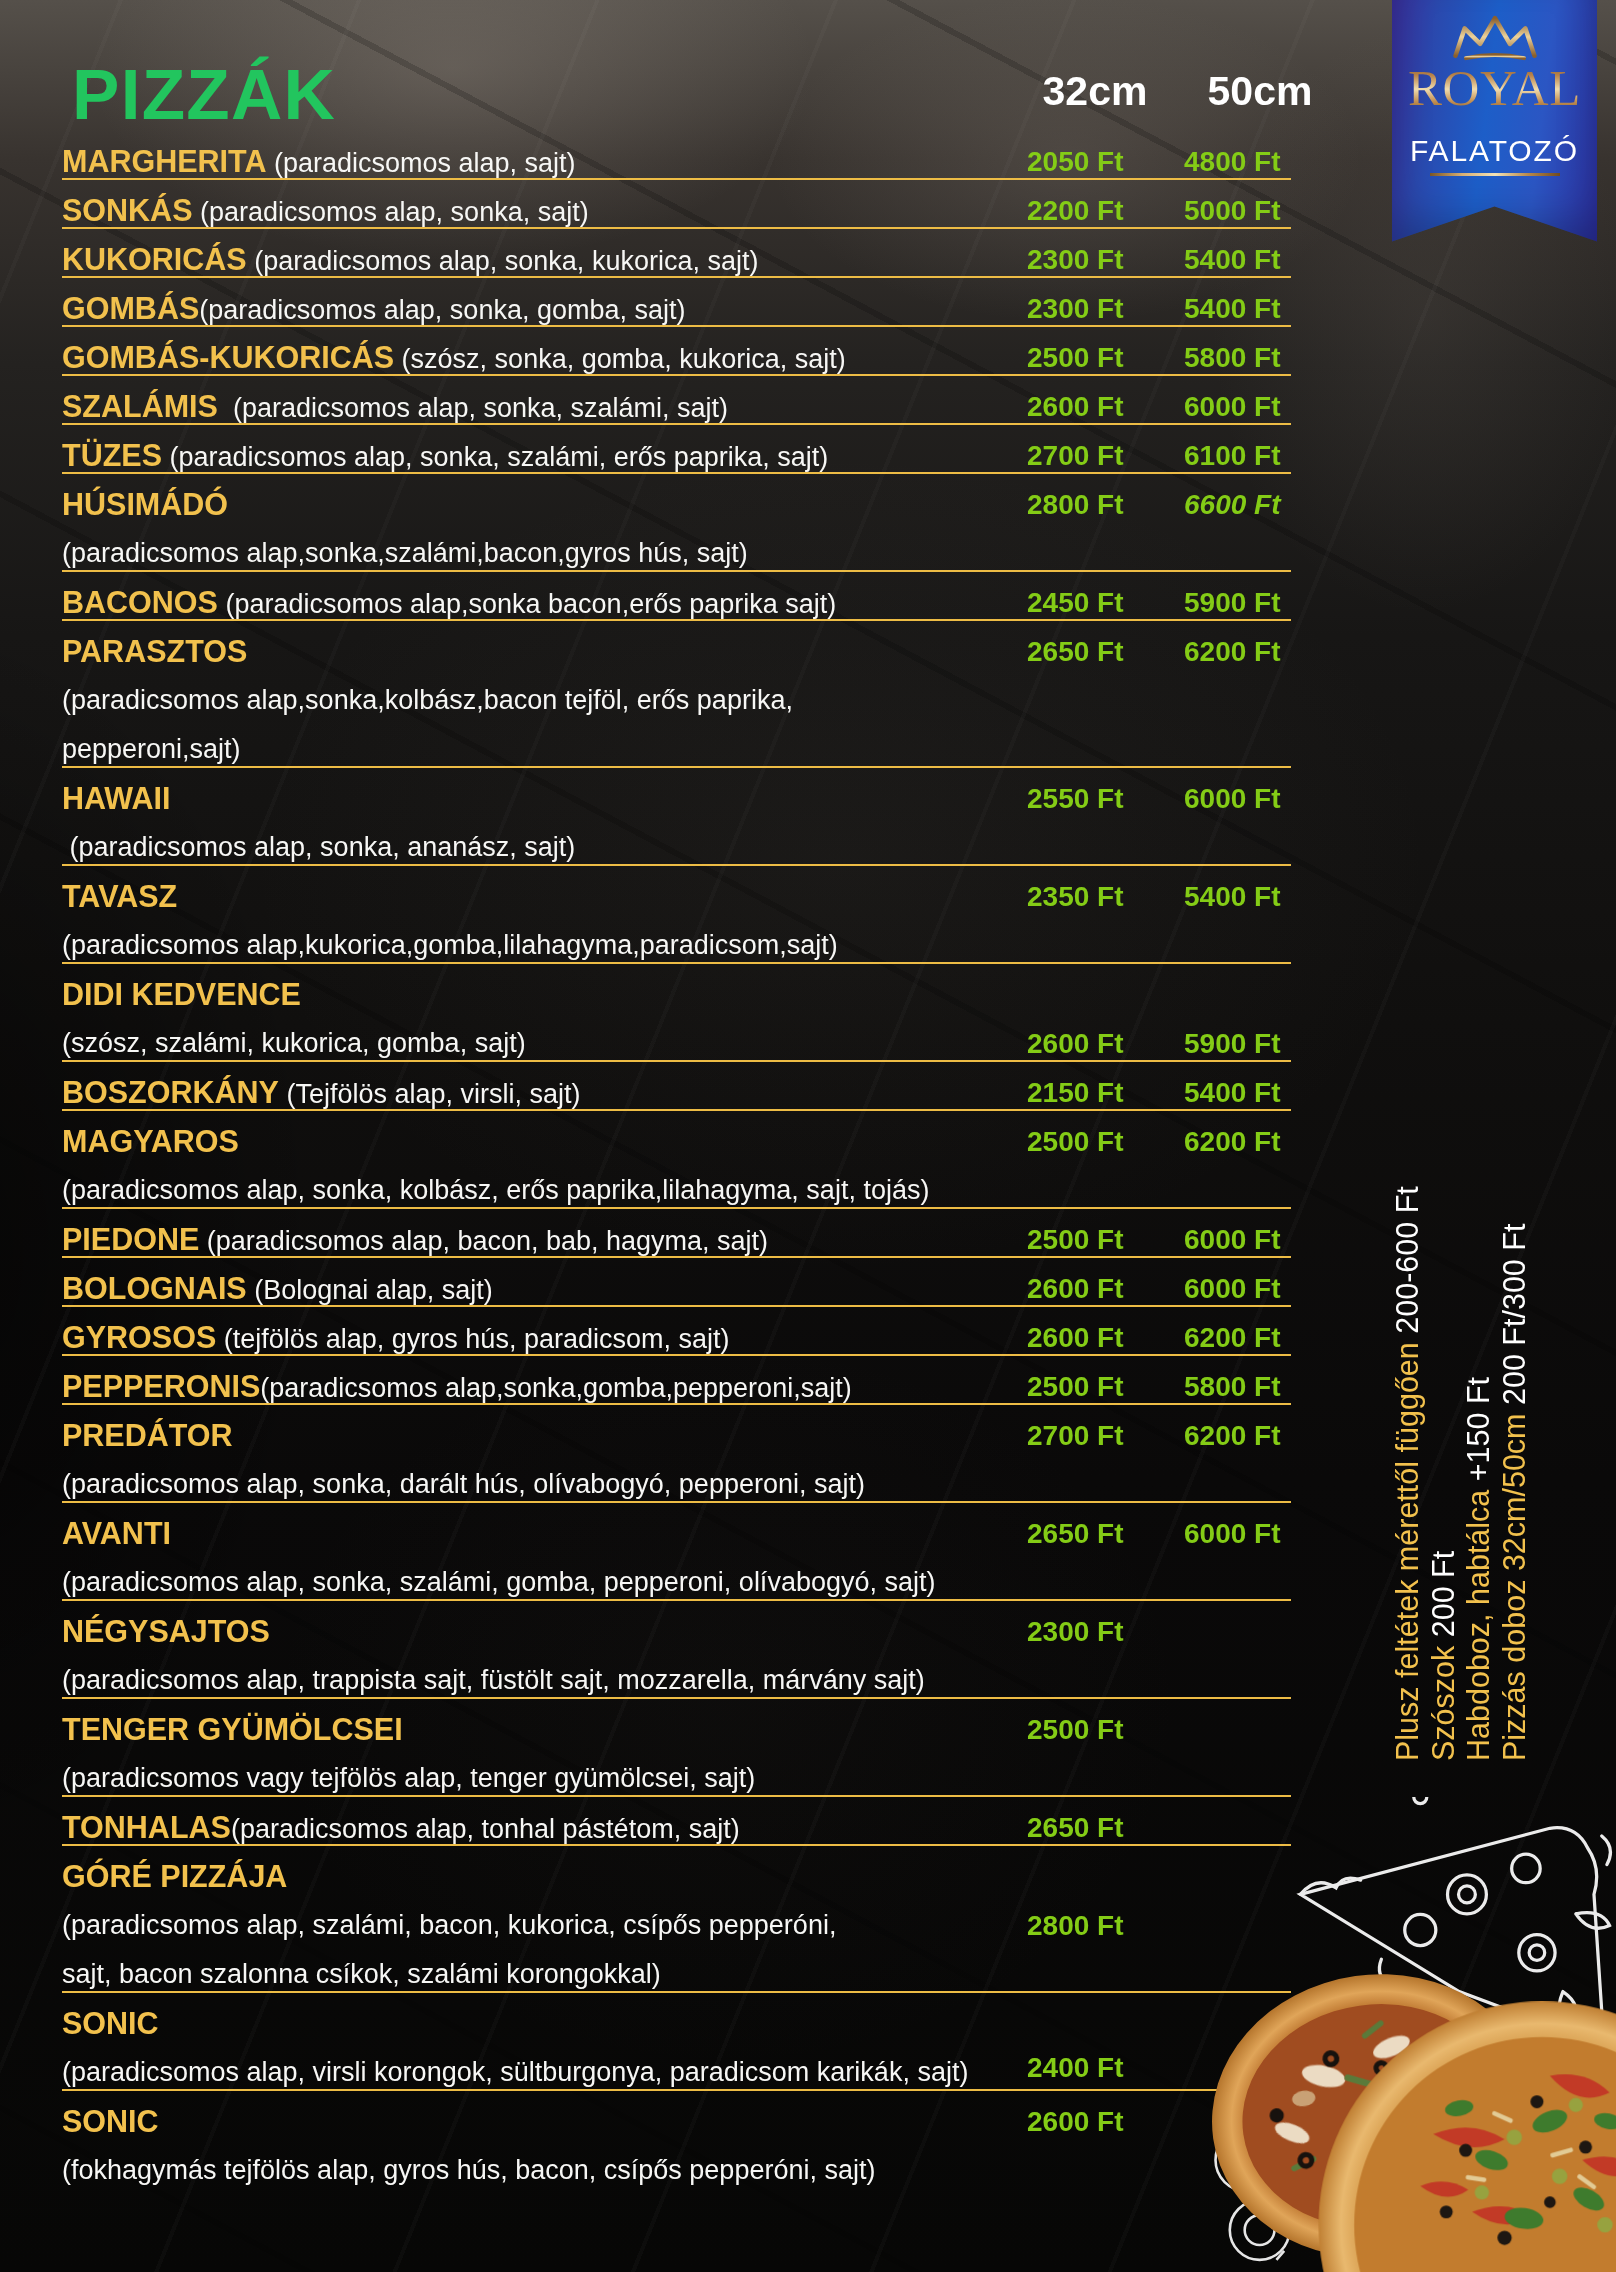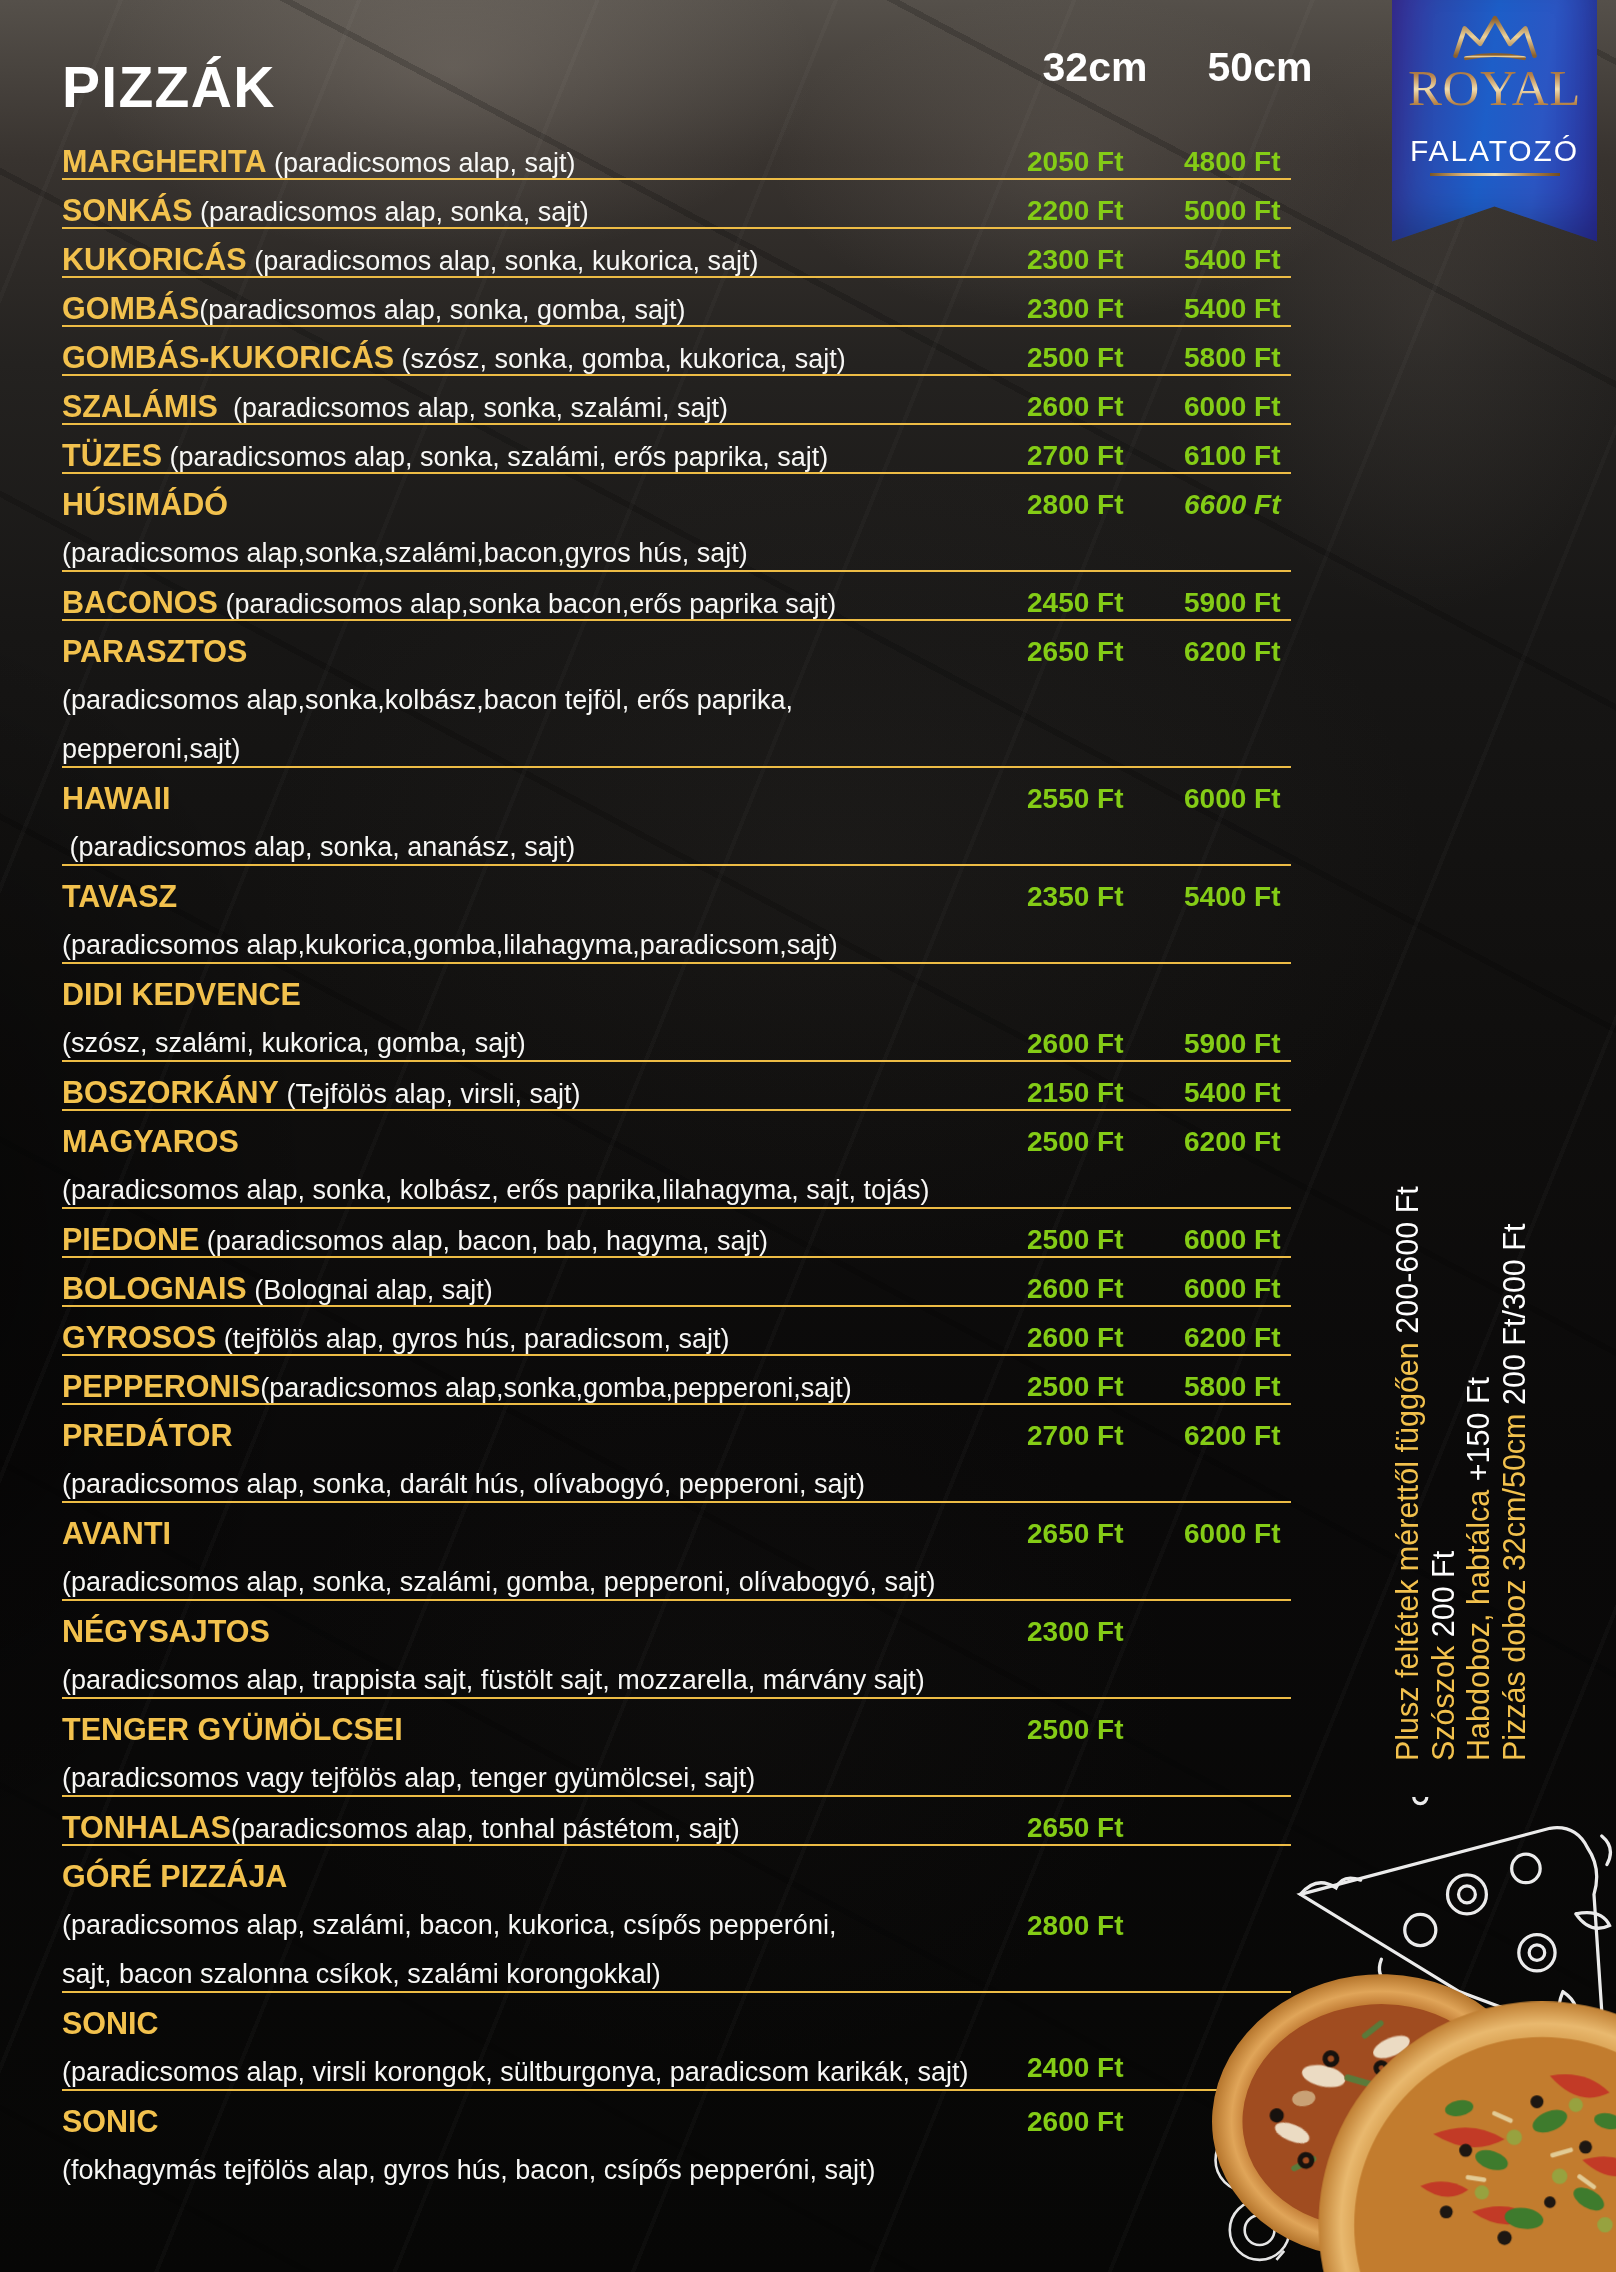--- a/index.html
+++ b/index.html
@@ -13,22 +13,22 @@
       radial-gradient(ellipse 324px 454px at 88% 14%, rgba(120,112,104,0.16), transparent 65%),
       radial-gradient(ellipse 843px 584px at 52% 38%, rgba(95,90,84,0.10), transparent 70%),
       radial-gradient(ellipse 584px 908px at -5% 55%, rgba(0,0,0,0.55), transparent 70%),
       radial-gradient(ellipse 649px 519px at 45% 75%, rgba(70,66,60,0.07), transparent 70%),
       linear-gradient(180deg, #55504a 0%, #38332f 7%, #242220 16%, #171615 28%, #100f0e 45%, #0a0909 65%, #070706 100%);
   }
   .tex{position:absolute;inset:0;pointer-events:none;
     background-image:repeating-linear-gradient(112deg, transparent 0 110px, rgba(255,255,255,0.022) 110px 114px, transparent 114px 221px),
                      repeating-linear-gradient(28deg, transparent 0 143px, rgba(0,0,0,0.18) 143px 149px, transparent 149px 285px);}
   [data-name]{box-sizing:border-box;}
-  .page-title{position:absolute;left:62px;top:54px;font-size:57px;font-weight:bold;color:#ffffff;letter-spacing:1.3px;}
-  .szh{position:absolute;top:44px;width:156px;text-align:center;font-size:41px;font-weight:bold;color:#fff;}
+  .page-title{position:absolute;left:72px;top:54px;font-size:71px;font-weight:bold;color:#22c55e;letter-spacing:1.3px;}
+  .szh{position:absolute;top:68px;width:156px;text-align:center;font-size:41px;font-weight:bold;color:#fff;}
   .h32{left:1017px;} .h50{left:1182px;}
 
   
   .ribbon{position:absolute;left:1392px;top:-2.6px;width:205px;height:249px;
     clip-path:polygon(0 0,100% 0,100% 98%,50% 84%,0 98%);
     background:linear-gradient(97deg,#3a2f9b 0%,#2a49ae 20%,#1d5ec8 46%,#2b56c3 70%,#2c2f9e 100%);
     box-shadow:inset 0 -26px 39px rgba(0,0,20,0.25);}
   .crown{position:absolute;left:50%;top:17px;transform:translateX(-50%);}
   .brand{position:absolute;left:0;right:0;top:62px;text-align:center;
     font-family:"Liberation Serif", serif;font-weight:normal;font-size:51px;letter-spacing:0.6px;

